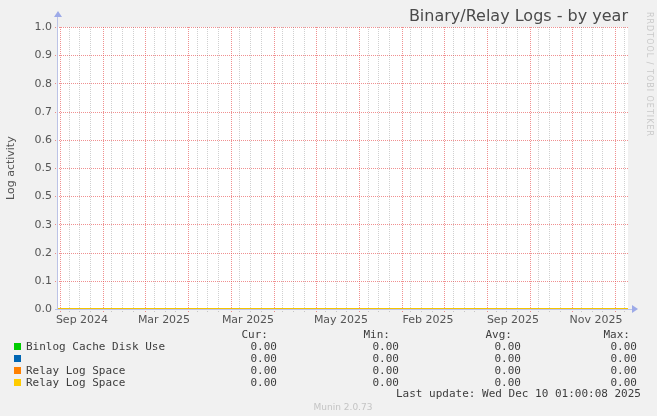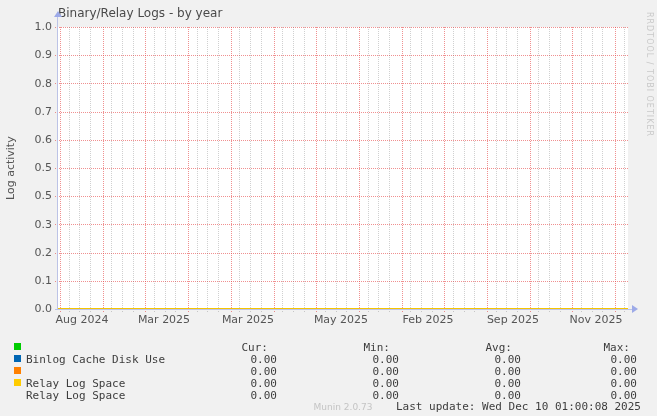--- a/index.html
+++ b/index.html
@@ -1,19 +1,19 @@
 <!DOCTYPE html>
 <html><head>
 <meta charset="utf-8">
 <style>
   html,body{margin:0;padding:0;background:#f1f1f1;}
   #app{position:relative;width:657px;height:416px;background:#f1f1f1;overflow:hidden;
        font-family:"DejaVu Sans",sans-serif;color:#4a4a4a;}
-  .title{position:absolute;left:58px;top:6px;width:570px;text-align:left;
-         font-size:12px;color:#4a4a4a;}
+  .title{position:absolute;left:58px;top:6px;width:570px;text-align:right;
+         font-size:16px;color:#4a4a4a;}
   .watermark{position:absolute;right:3px;top:12px;writing-mode:vertical-rl;
              font-size:8px;letter-spacing:1px;color:#c9c9c9;}
   .ylabel{position:absolute;left:4px;top:27px;height:282px;width:16px;
           writing-mode:vertical-rl;transform:rotate(180deg);text-align:center;
           font-size:11px;color:#555;}
   .plot{position:absolute;left:58px;top:27px;width:570px;height:282px;
         background:#ffffff;overflow:visible;}
   .grid-h{position:absolute;left:-3px;width:573px;height:0;
           border-top:1px dotted rgba(230,70,70,.6);}
   .grid-v-major{position:absolute;top:0;height:285px;width:0;
@@ -27,21 +27,21 @@
   .arrow-up{position:absolute;left:54px;top:11px;width:0;height:0;
           border-left:4px solid transparent;border-right:4px solid transparent;
           border-bottom:6px solid #9daae8;}
   .arrow-right{position:absolute;left:632px;top:305px;width:0;height:0;
           border-top:4px solid transparent;border-bottom:4px solid transparent;
           border-left:6px solid #9daae8;}
   .ytick{position:absolute;left:20px;width:32px;text-align:right;
          font-size:11px;line-height:12px;color:#555;}
   .xtick{position:absolute;top:313px;transform:translateX(-50%);
          font-size:11px;color:#555;white-space:nowrap;}
-  .mono{font-family:"DejaVu Sans Mono",monospace;font-size:11px;line-height:11px;color:#3d3d3d;margin-top:13px;}
+  .mono{font-family:"DejaVu Sans Mono",monospace;font-size:11px;line-height:11px;color:#3d3d3d;}
   .hdr{position:absolute;top:329px;width:70px;text-align:right;}
   .val{position:absolute;width:70px;text-align:right;}
   .swatch{position:absolute;left:14px;width:7px;height:7px;}
   .slabel{position:absolute;left:26px;white-space:nowrap;}
   .lastupdate{position:absolute;right:16px;top:388px;}
   .version{position:absolute;left:58px;top:402px;width:570px;text-align:center;
            font-size:9px;color:#c4c4c4;}
 </style>
 </head>
 <body>
@@ -130,21 +130,21 @@
   <span class="ytick" style="top:78px">0.8</span>
   <span class="ytick" style="top:106px">0.7</span>
   <span class="ytick" style="top:134px">0.6</span>
   <span class="ytick" style="top:162px">0.5</span>
   <span class="ytick" style="top:190px">0.5</span>
   <span class="ytick" style="top:219px">0.3</span>
   <span class="ytick" style="top:247px">0.2</span>
   <span class="ytick" style="top:275px">0.1</span>
   <span class="ytick" style="top:303px">0.0</span>
 
-  <span class="xtick" style="left:82px">Aug 2024</span>
+  <span class="xtick" style="left:82px">Sep 2024</span>
   <span class="xtick" style="left:164px">Mar 2025</span>
   <span class="xtick" style="left:248px">Mar 2025</span>
   <span class="xtick" style="left:341px">May 2025</span>
   <span class="xtick" style="left:428px">Feb 2025</span>
   <span class="xtick" style="left:513px">Sep 2025</span>
   <span class="xtick" style="left:596px">Nov 2025</span>
 
   <span class="mono hdr" style="left:198px">Cur:</span>
   <span class="mono hdr" style="left:320px">Min:</span>
   <span class="mono hdr" style="left:442px">Avg:</span>

